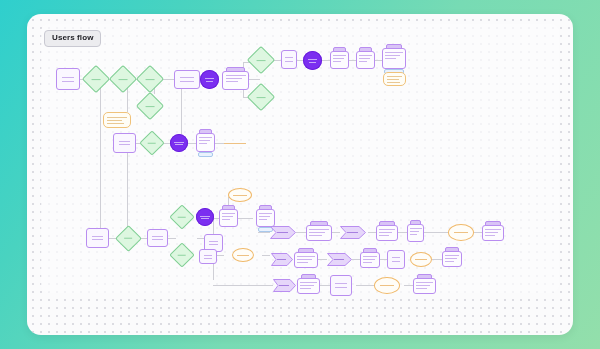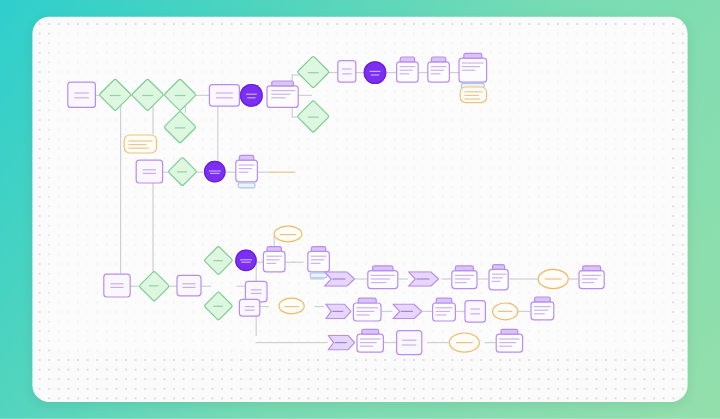--- a/index.html
+++ b/index.html
@@ -162,20 +162,21 @@
 </head>
 <body>
 
 <div id="stage">
 
   <div id="canvas-card">
     <div id="grid"></div>
     <div id="plate"></div>
   </div>
 
+  <div id="title-pill">Users flow</div>
 
   <div>
 
     <div class="conn h" style="left:80px;  top:79px;  width:13px;"></div>
     <div class="conn h" style="left:107px; top:79px;  width:13px;"></div>
     <div class="conn h" style="left:134px; top:79px;  width:13px;"></div>
     <div class="conn h" style="left:161px; top:79px;  width:14px;"></div>
     <div class="conn h" style="left:199px; top:79px;  width:12px;"></div>
     <div class="conn h" style="left:224px; top:79px;  width:12px;"></div>
     <div class="conn h" style="left:249px; top:79px;  width:11px;"></div>

